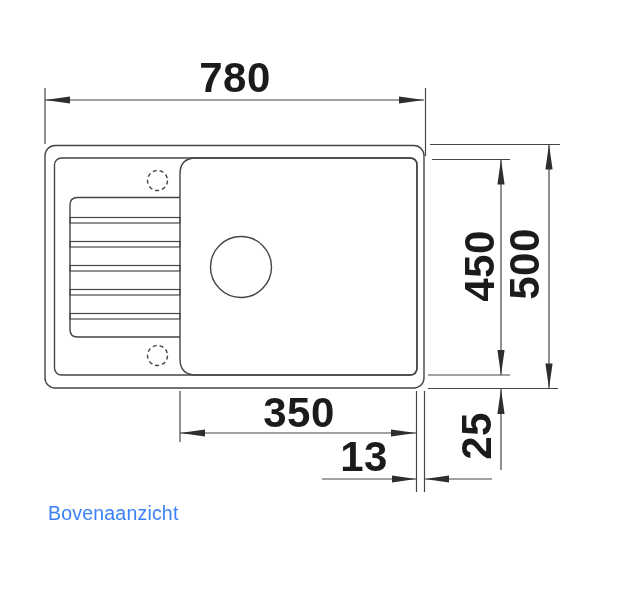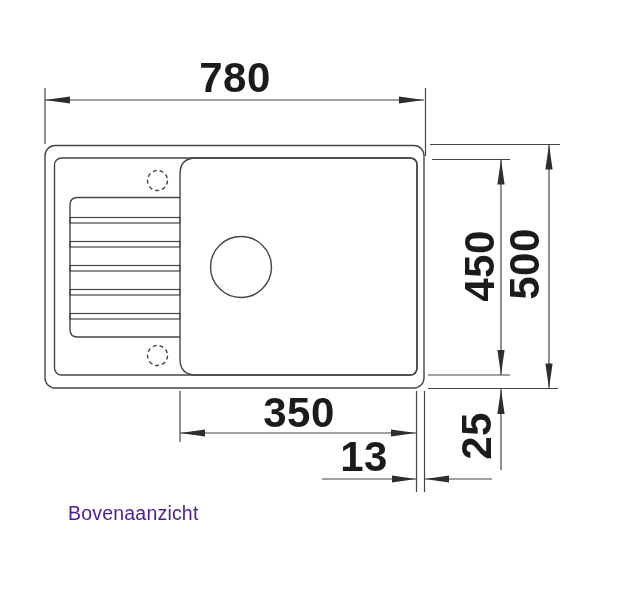--- a/index.html
+++ b/index.html
@@ -18,21 +18,21 @@
       height: 44px;
       font-size: 42px; font-weight: 700; line-height: 1;
       color: #1b1b1b; white-space: nowrap;
       letter-spacing: 0.5px;
     }
     .rot { transform: rotate(-90deg); transform-origin: center center; }
     .caption {
       position: absolute;
       left: 36px; top: 502px;
       font-size: 19.5px; font-weight: 400;
-      color: #4c1d95; letter-spacing: 0.2px; margin-left: 20px;
+      color: #3b82f6; letter-spacing: 0.2px;
     }
     #dim-780 { left: 148px; top: 56px;  width: 150px; }
     #dim-490 { left: 212px; top: 391px; width: 150px; }
     #dim-15  { left: 302px; top: 435px; width: 100px; }
     #dim-450 { left: 392px; top: 244px; width: 151px; }
     #dim-500 { left: 437px; top: 242px; width: 151px; }
     #dim-25  { left: 414px; top: 414px; width: 101px; }
   </style>
 </head>
 <body>

